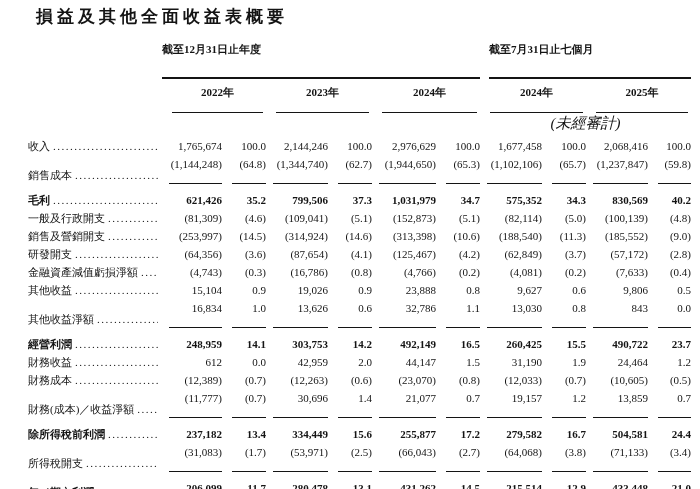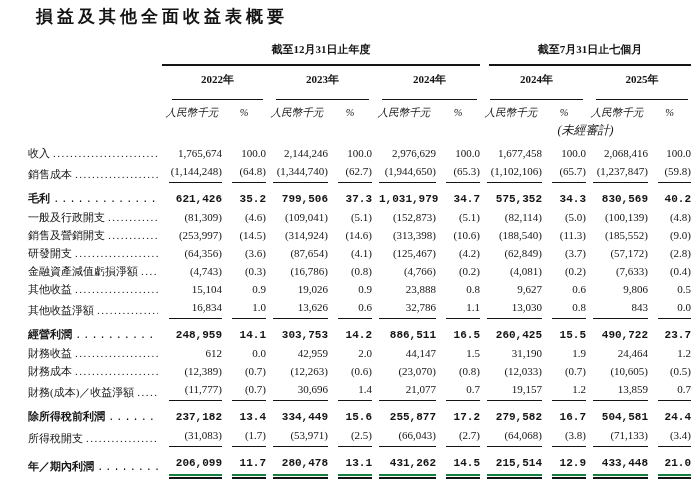--- a/index.html
+++ b/index.html
@@ -15,55 +15,55 @@
     font-size:17px; line-height:22px;
     font-weight:bold; letter-spacing:4px;
   }
 
   table.fin { border-collapse:collapse; table-layout:fixed; width:663px; }
   th,td { padding:0; margin:0; vertical-align:bottom; font-weight:normal; }
 
   
   thead th { font-size:11px; line-height:14px; }
   .secline {
-    font-weight:bold; text-align:center;
-    border-bottom:2px solid #141414; padding-bottom:8px;
+    font-weight:bold; text-align:left;
+    border-bottom:2px solid #141414; padding-bottom:21px;
     white-space:nowrap;
   }
   .gapL { margin-left:9px; }
   .yearrow th { padding-top:6px; }
   .yearline {
     font-weight:bold; text-align:center;
     border-bottom:1px solid #141414; padding-bottom:13px;
     margin:0 3px 0 10px; white-space:nowrap;
   }
   .unitrow th { padding-top:6px; font-style:italic; font-size:10.5px; text-align:center; white-space:nowrap; }
   .unaudrow th { padding-top:3px; }
-  .unaud { font-style:italic; font-size:12px; text-align:center; white-space:nowrap; }
+  .unaud { font-style:italic; font-size:15px; text-align:center; white-space:nowrap; }
 
   
   tbody td { font-size:11px; line-height:18px; }
   tr.padtop td { padding-top:7px; }
   td.lbl { overflow:hidden; }
   .lblwrap { display:flex; align-items:flex-start; }
   .lt { white-space:nowrap; }
   .dots {
     flex:1; overflow:hidden; white-space:nowrap;
     margin:0 4px 0 3px; font-weight:normal;
   }
   .dots::after {
     content:"........................................................................";
     letter-spacing:1.5px; font-size:11px;
   }
   td.val { padding-left:7px; }
   td.pct { padding-left:10px; }
   td.val .v, td.pct .v { display:block; text-align:right; white-space:nowrap; }
-  tr.b td { font-weight:bold;font-family:Liberation Mono, monospace; }
+  tr.b td { font-weight:bold; }
   tr.b .dots { font-weight:normal; }
-  tr.rule .v { border-bottom:1px solid #141414; padding-bottom:2px; }
+  tr.rule .v { border-bottom:1px solid #141414; padding-bottom:10px; }
   tr.dbl .v {
     position:relative;
     border-bottom:2px solid #15803d; padding-bottom:2px;
   }
   tr.dbl .v::after {
     content:""; position:absolute; left:0; right:0; bottom:-5px;
     height:2px; background:#141414;
   }
   tr.dbl td { padding-bottom:8px; }
 </style>
@@ -108,33 +108,20 @@
         <th colspan="2">
             <div class="yearline">2024年</div>
           </th>
         <th colspan="2">
             <div class="yearline">2024年</div>
           </th>
         <th colspan="2">
             <div class="yearline">2025年</div>
           </th>
       </tr>
-      <tr class="unitrow">
-        <th></th>
-        <th>人民幣千元</th>
-        <th>%</th>
-        <th>人民幣千元</th>
-        <th>%</th>
-        <th>人民幣千元</th>
-        <th>%</th>
-        <th>人民幣千元</th>
-        <th>%</th>
-        <th>人民幣千元</th>
-        <th>%</th>
-      </tr>
       <tr class="unaudrow">
         <th></th>
         <th colspan="6"></th>
         <th colspan="4">
           <div class="unaud">(未經審計)</div>
         </th>
       </tr>
     </thead>
     <tbody id="rows">
         <tr class="padtop">
@@ -492,21 +479,21 @@
           <td class="pct">
             <span class="v">14.1</span>
           </td>
           <td class="val">
             <span class="v">303,753</span>
           </td>
           <td class="pct">
             <span class="v">14.2</span>
           </td>
           <td class="val">
-            <span class="v">886,511</span>
+            <span class="v">492,149</span>
           </td>
           <td class="pct">
             <span class="v">16.5</span>
           </td>
           <td class="val">
             <span class="v">260,425</span>
           </td>
           <td class="pct">
             <span class="v">15.5</span>
           </td>

